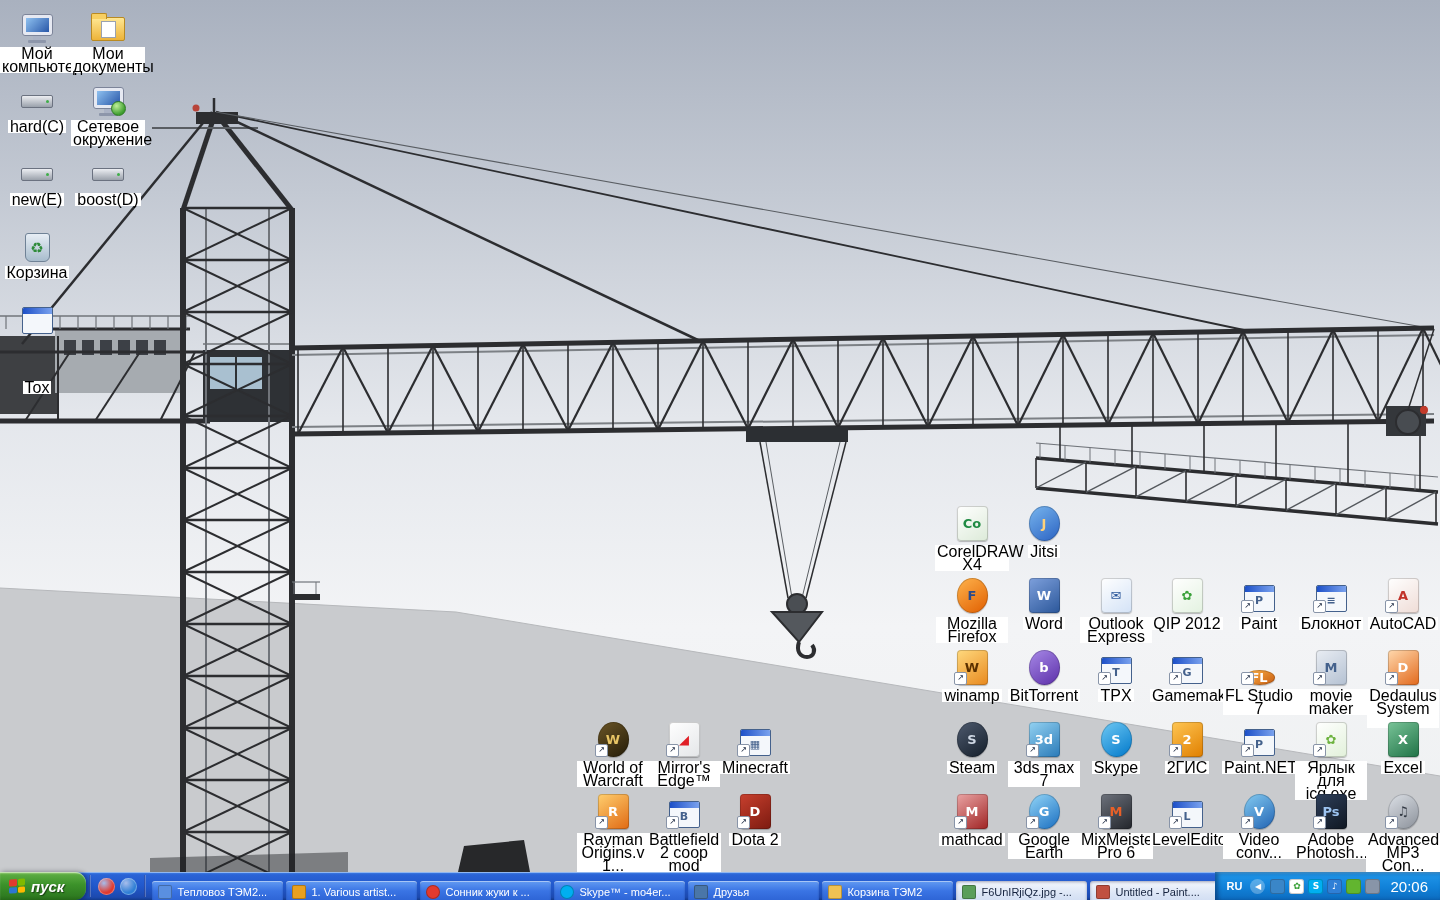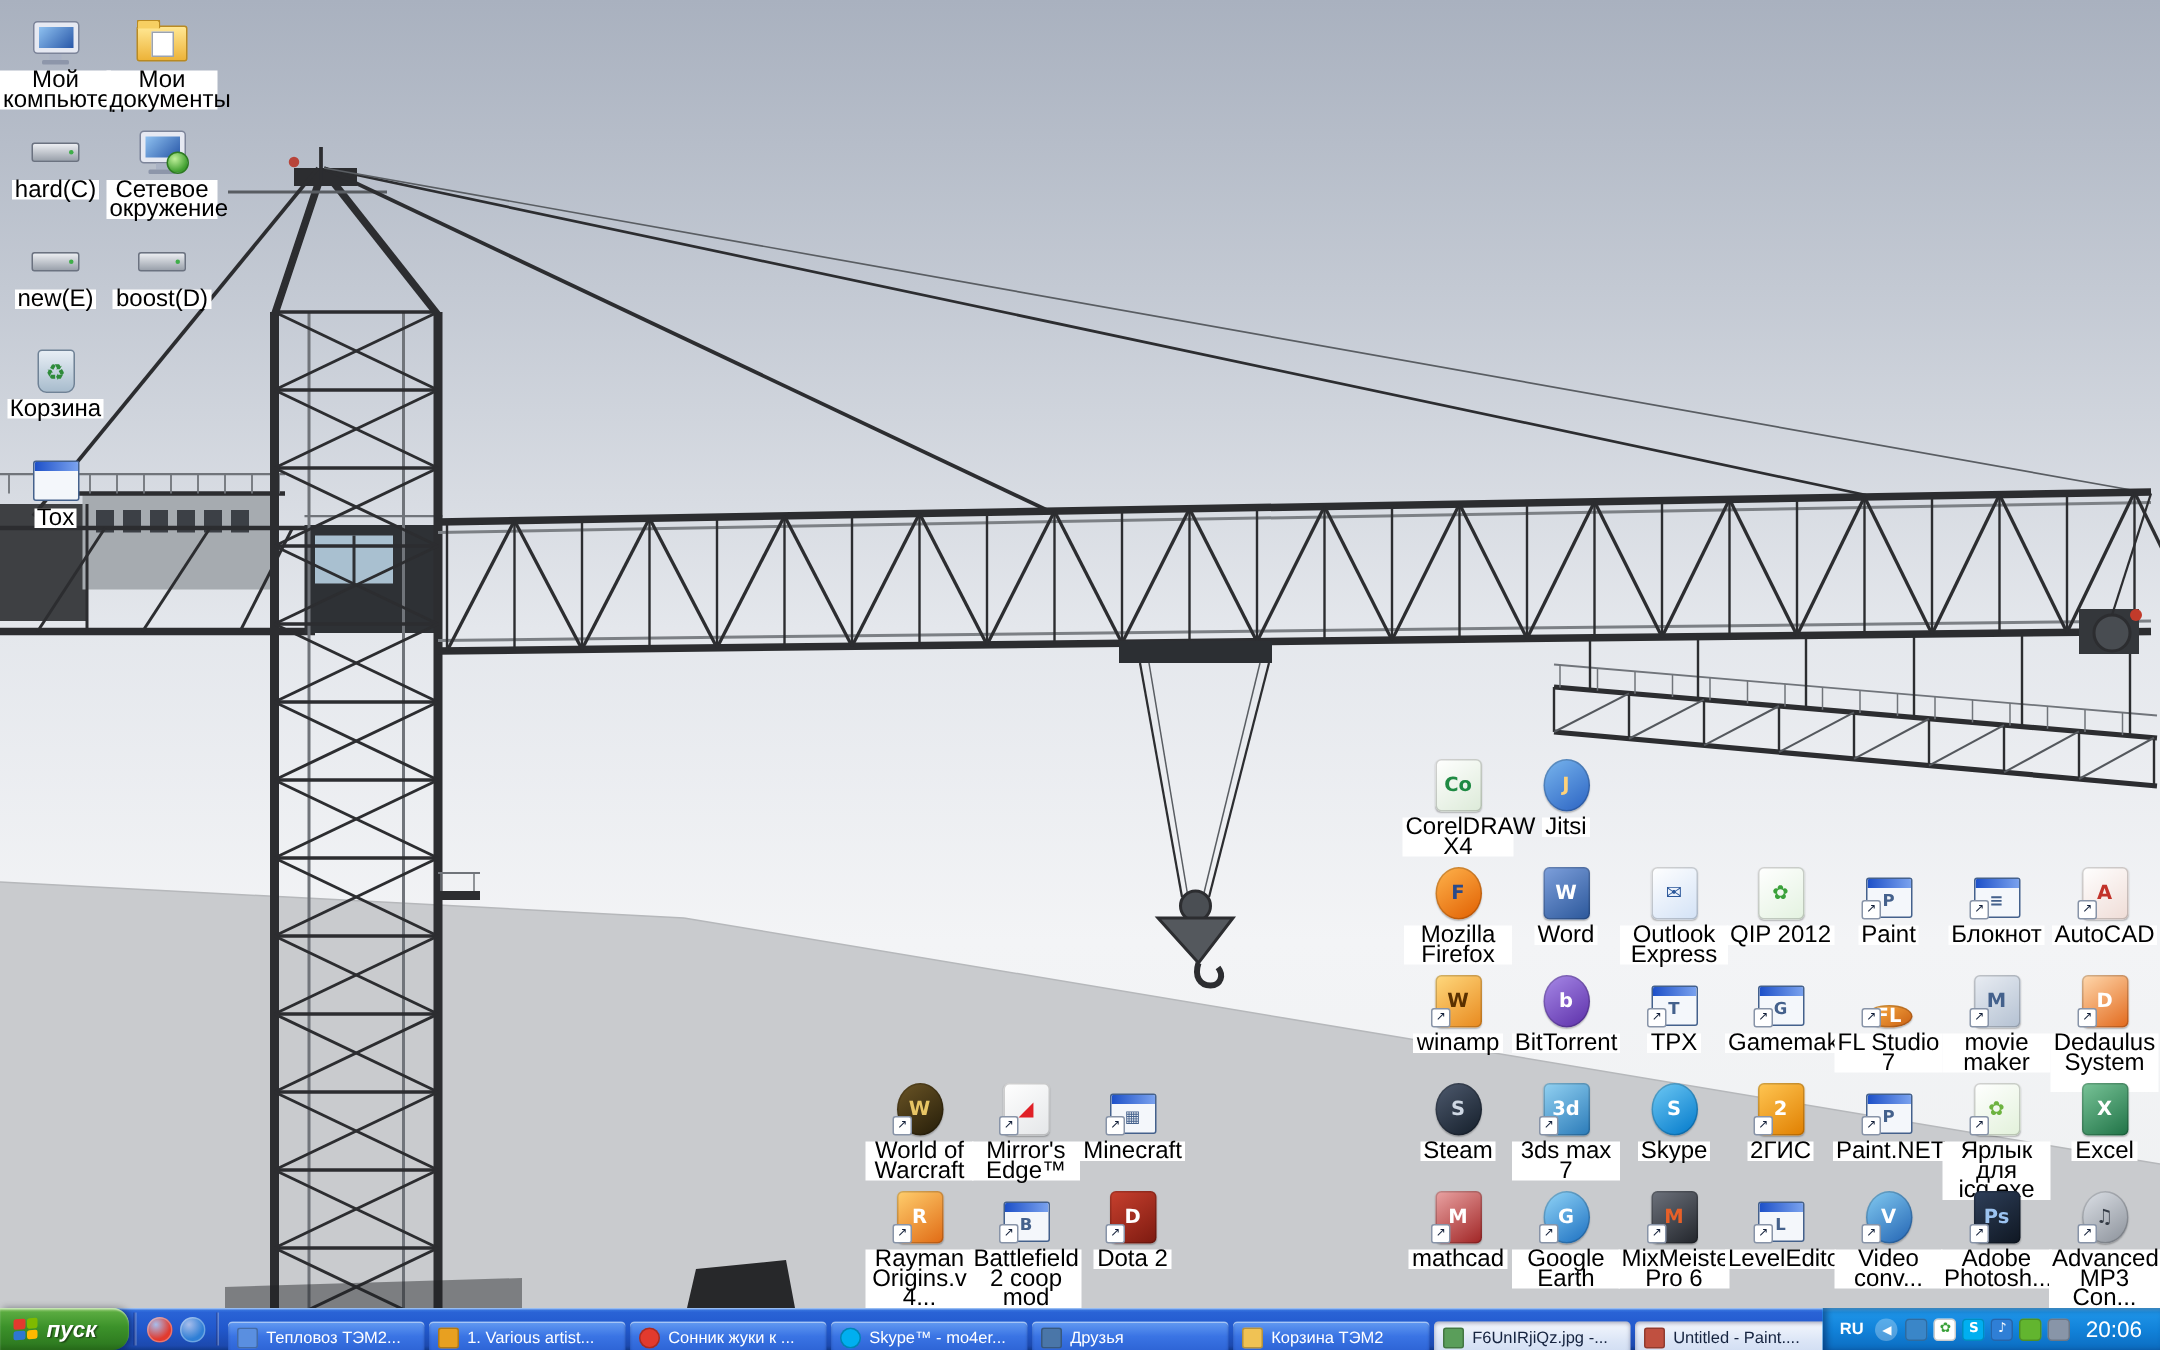--- a/index.html
+++ b/index.html
@@ -337,21 +337,21 @@
           <div class="drive"></div>
         </div>
         <div class="icon-label">boost(D)</div>
       </div>
       <div class="desktop-icon" style="left: 1px; top: 227px;">
         <div class="icon-art">
           <div class="bin">♻</div>
         </div>
         <div class="icon-label">Корзина</div>
       </div>
-      <div class="desktop-icon" style="left: 1px; top: 300px;">
+      <div class="desktop-icon" style="left: 1px; top: 300px; gap: 42px;">
         <div class="icon-art">
           <div class="winic">
             <div class="bar"></div>
             <div class="wbody"></div>
           </div>
         </div>
         <div class="icon-label">Tox</div>
       </div>
       <div class="desktop-icon" style="left: 577px; top: 722px;">
         <div class="icon-art">
@@ -375,21 +375,21 @@
           </div>
           <div class="shortcut-arrow">↗</div>
         </div>
         <div class="icon-label">Minecraft</div>
       </div>
       <div class="desktop-icon" style="left: 577px; top: 794px;">
         <div class="icon-art">
           <div class="tile" style="background: linear-gradient(145deg, rgb(255, 207, 110), rgb(224, 106, 20)); color: rgb(255, 255, 255);">R</div>
           <div class="shortcut-arrow">↗</div>
         </div>
-        <div class="icon-label">Rayman Origins.v 4...</div>
+        <div class="icon-label">Rayman Origins.v 1...</div>
       </div>
       <div class="desktop-icon" style="left: 648px; top: 794px;">
         <div class="icon-art">
           <div class="winic">
             <div class="bar"></div>
             <div class="wbody">B</div>
           </div>
           <div class="shortcut-arrow">↗</div>
         </div>
         <div class="icon-label">Battlefield 2 coop mod</div>

